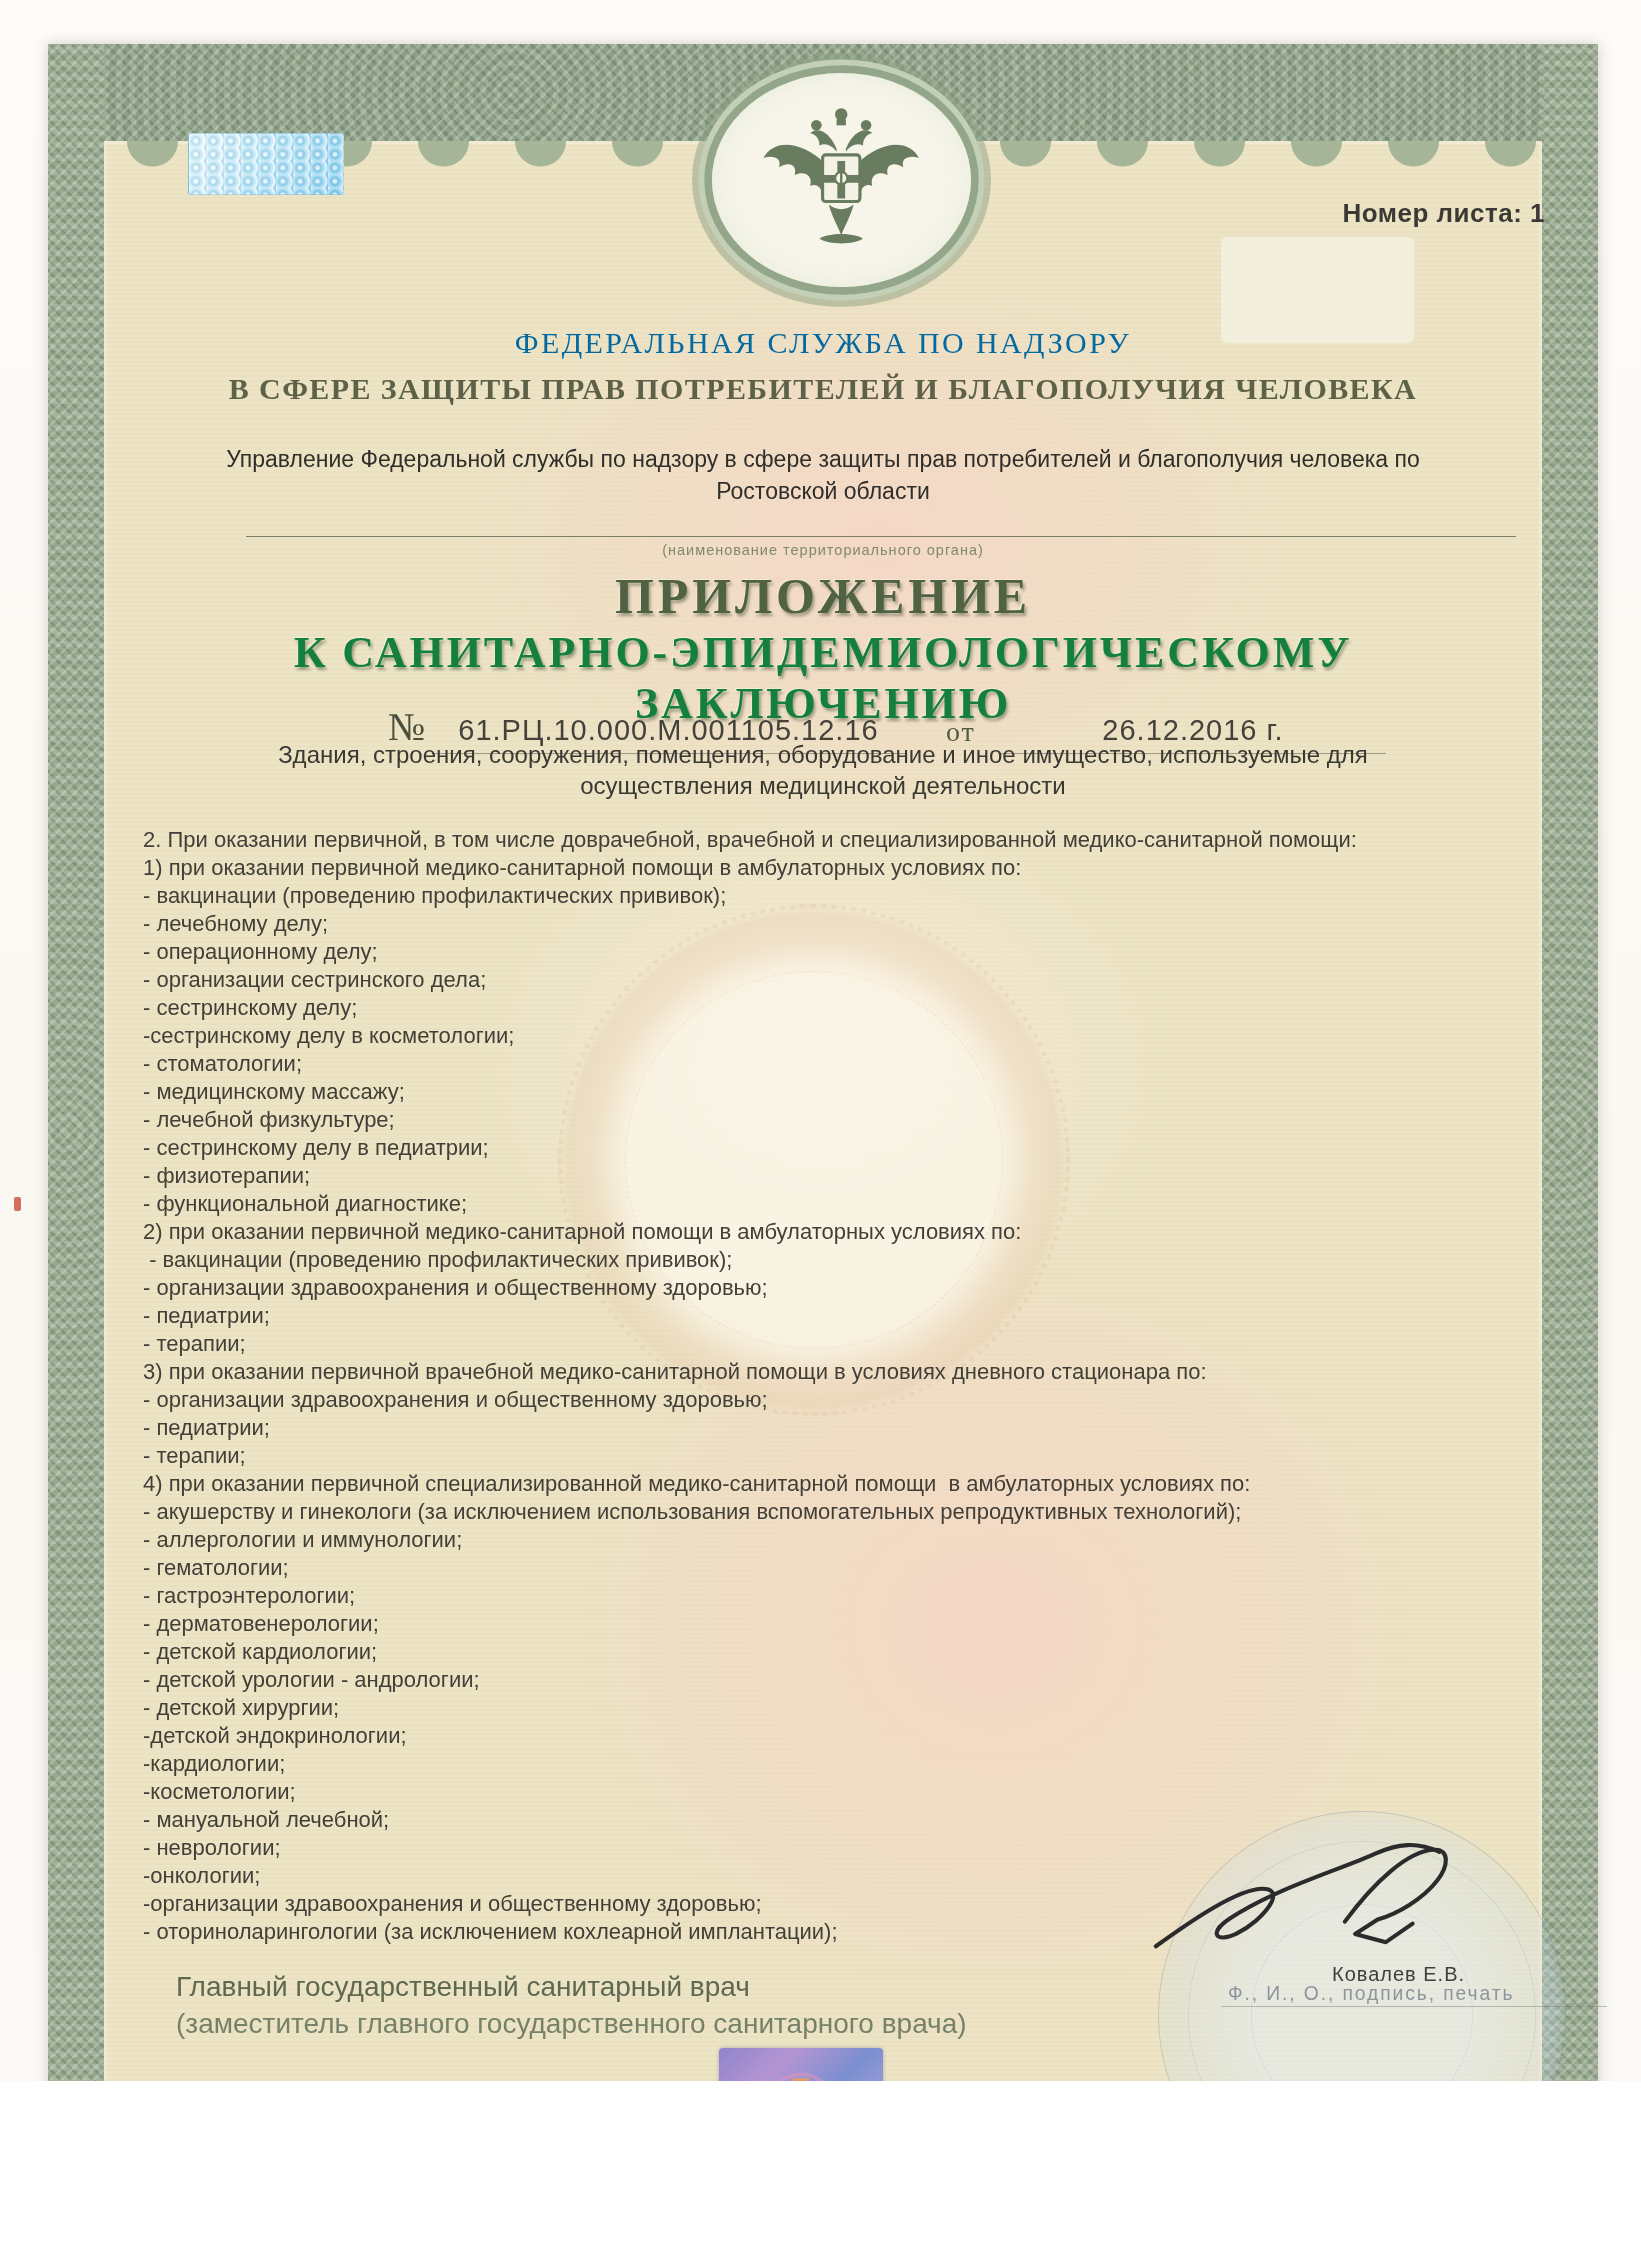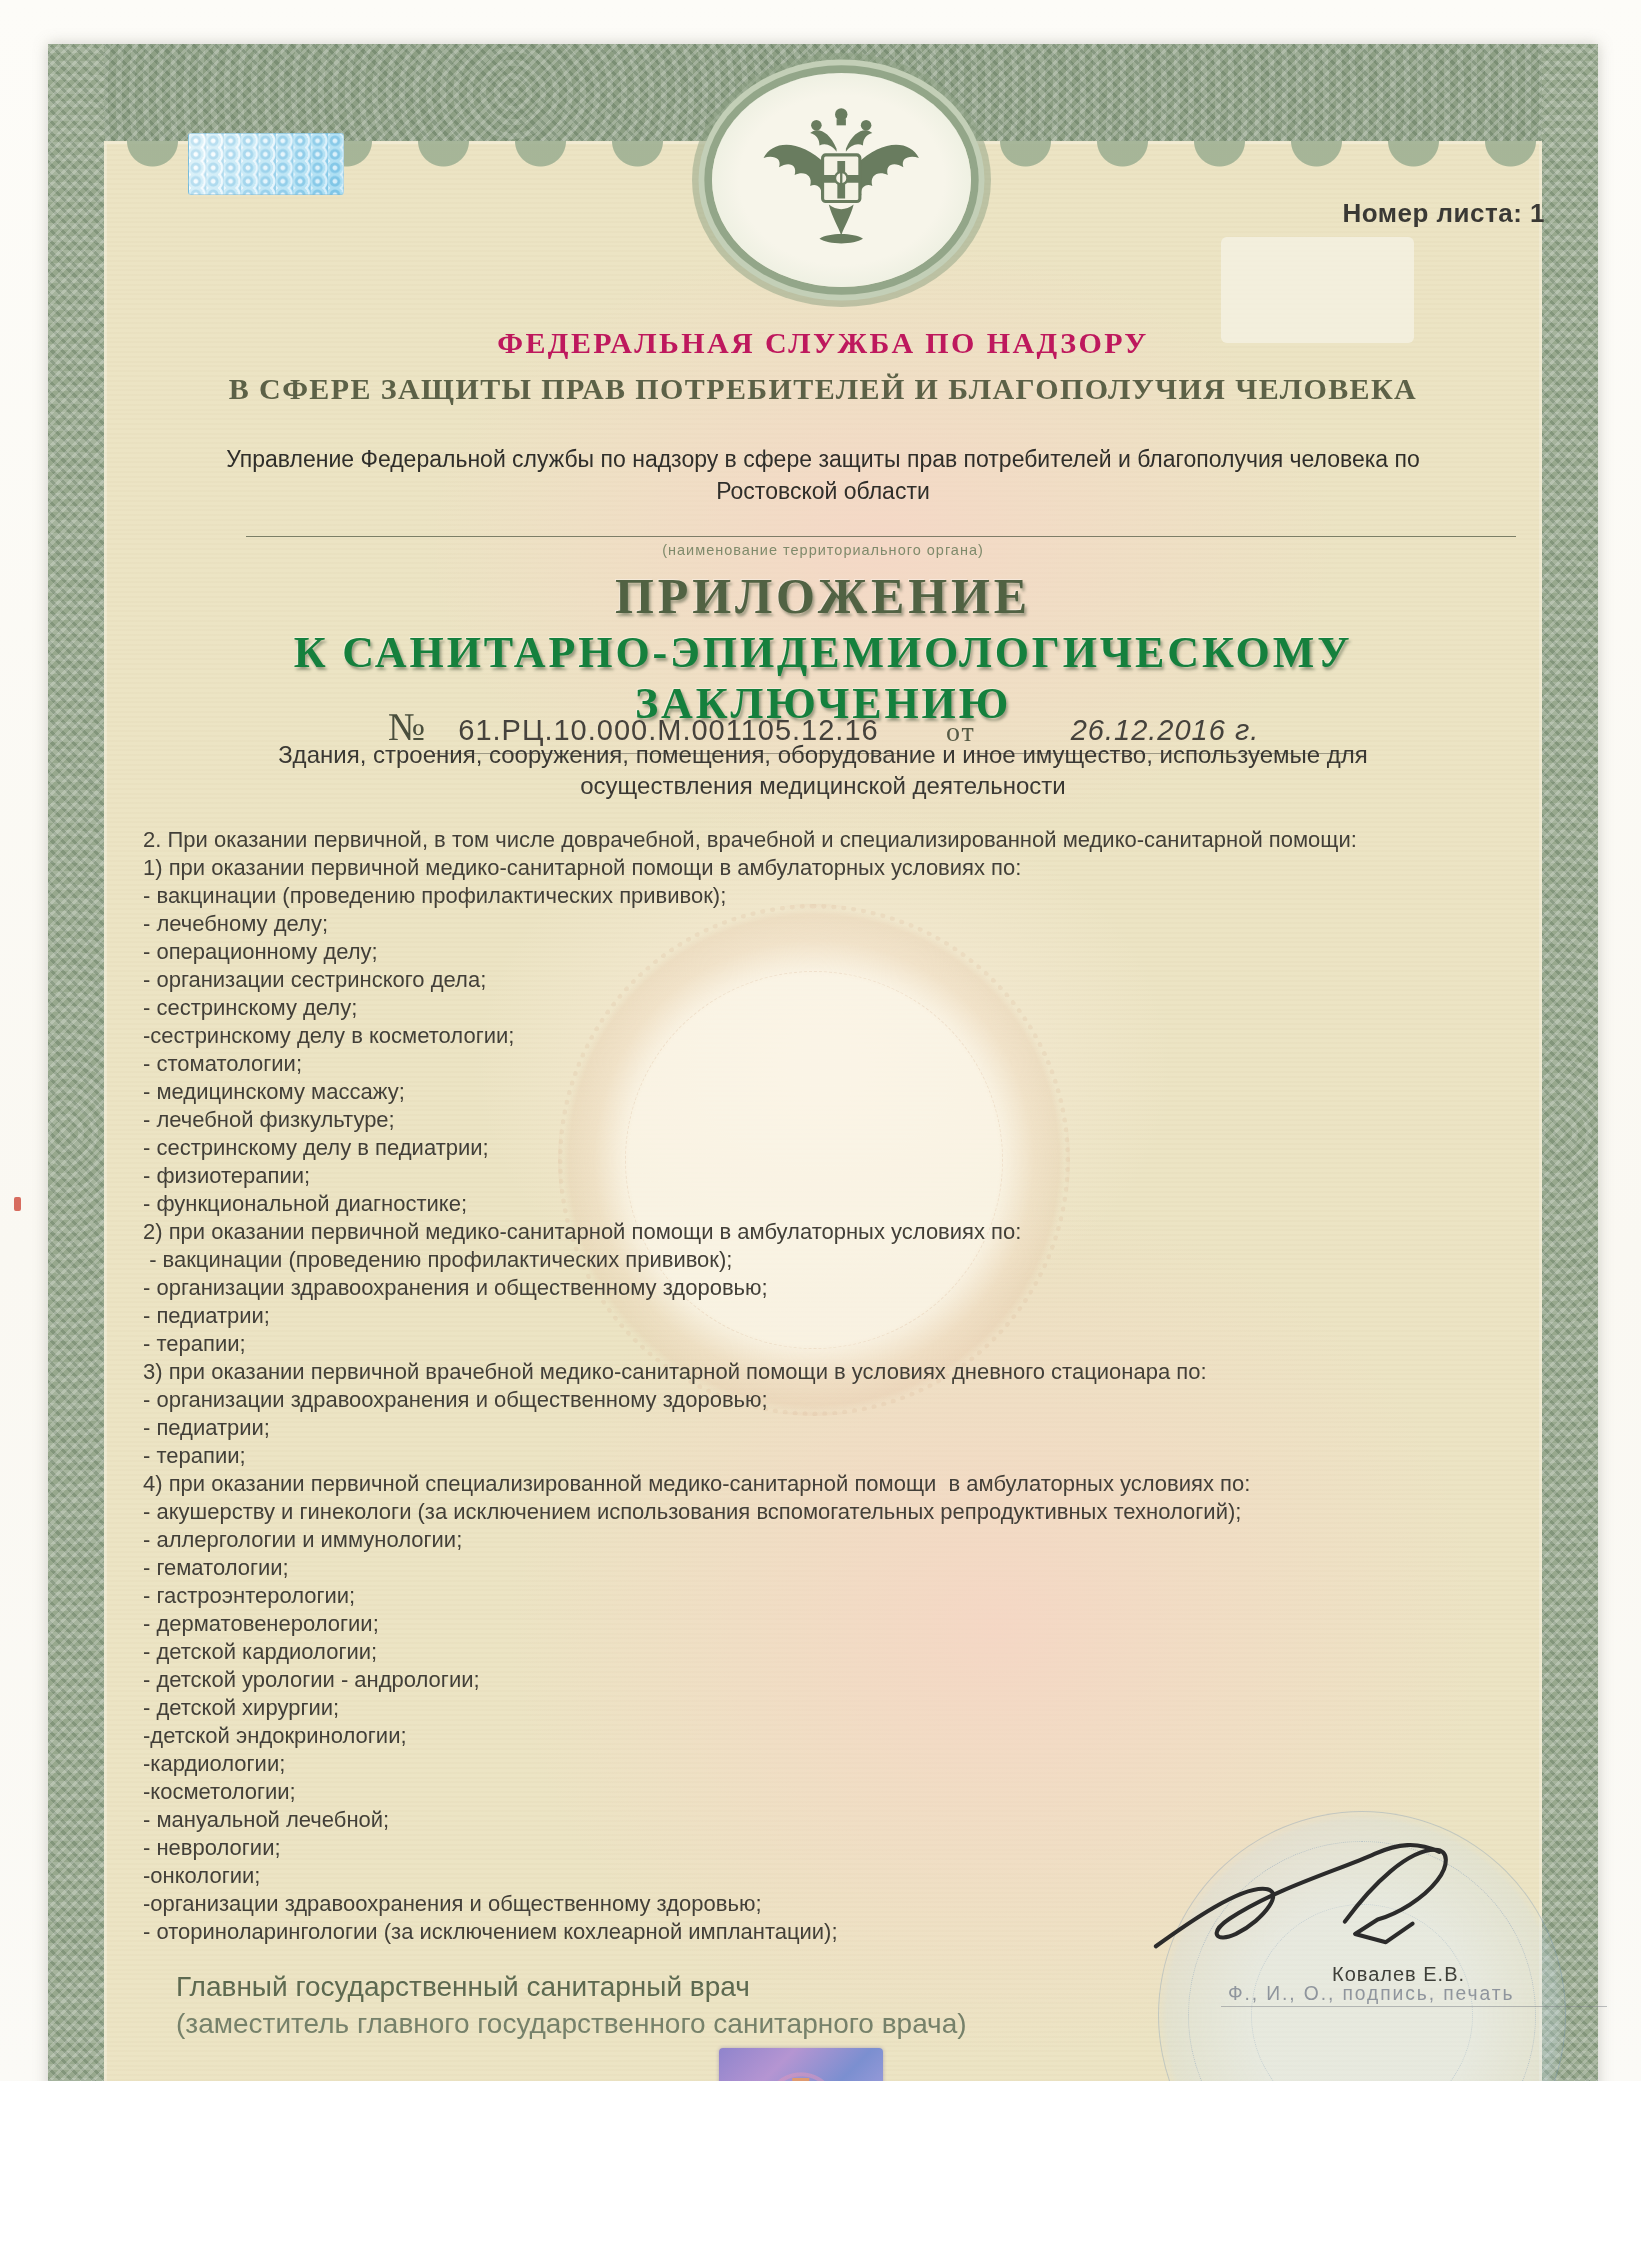--- a/index.html
+++ b/index.html
@@ -57,41 +57,41 @@
 
   
   .emblem{position:absolute;left:664px;top:29px;width:259px;height:214px;border-radius:50%;
       background:radial-gradient(ellipse at center,#f7f5ea 56%,#eef0e2 72%,#dfe5d4 100%);
       box-shadow:0 0 0 7.7px #93a689,0 0 0 13.5px #c3cfb7,0 0 0 20px rgba(140,160,130,.5);
       display:flex;align-items:center;justify-content:center;}
   .emblem svg{width:72%;height:82%;opacity:.92;}
 
   
   .cline{position:absolute;left:56px;width:1438px;text-align:center;}
-  .hdr1{top:282px;font-family:"Liberation Serif",serif;font-weight:bold;font-size:30px;
-      letter-spacing:2.4px;color:#be185d;}
+  .hdr1{top:282px;font-family:"Liberation Serif",serif;font-weight:normal;font-size:30px;
+      letter-spacing:2.4px;color:#0369a1;}
   .hdr2{top:328px;font-family:"Liberation Serif",serif;font-weight:bold;font-size:30px;
       letter-spacing:1.4px;color:#5c6147;}
   .org1{top:402px;font-size:23px;color:#2f2e2a;}
   .org2{top:434px;font-size:23px;color:#2f2e2a;}
   .rule{position:absolute;left:198px;top:492px;width:1270px;border-top:1.9px solid rgba(75,82,62,.7);}
   .caption{top:498px;font-size:14.5px;color:#7f8a6b;letter-spacing:1px;}
   .title1{top:523px;font-family:"Liberation Serif",serif;font-weight:bold;font-size:50px;
       letter-spacing:3.9px;color:#516243;text-shadow:1.9px 2.9px 2.9px rgba(60,75,50,.45),-1px -1px 0 rgba(255,255,255,.35);}
   .title2{top:583px;font-family:"Liberation Serif",serif;font-weight:bold;font-size:44px;
       letter-spacing:2.9px;color:#15803d;text-shadow:1.9px 2.9px 2.9px rgba(60,75,50,.45),-1px -1px 0 rgba(255,255,255,.35);}
 
   .no-sign{position:absolute;left:340px;top:660px;font-family:"Liberation Serif",serif;
       font-size:39px;color:#4a4f3d;}
   .ufield{position:absolute;top:670px;height:39px;border-bottom:1.9px solid rgba(80,80,70,.5);
       text-align:center;font-size:29px;color:#45423c;letter-spacing:1px;}
   .u1{left:384px;width:473px;}
   .from-label{position:absolute;left:898px;top:672px;font-family:"Liberation Serif",serif;
       font-size:28px;color:#555a45;letter-spacing:1.9px;text-align:center;}
-  .u2{left:924px;width:386px;font-style:italic;}
+  .u2{left:952px;width:386px;}
 
   .subj1{top:697px;font-size:24px;color:#3a3833;}
   .subj2{top:728px;font-size:24px;color:#3a3833;}
 
   .body-list{position:absolute;left:95px;top:782px;width:1381px;}
   .bline{font-size:22px;line-height:28px;color:#423f38;white-space:pre-wrap;}
 
   
   .foot1{position:absolute;left:128px;top:1927px;font-size:28px;color:#5d6950;}
   .foot2{position:absolute;left:128px;top:1964px;font-size:28px;color:#76816a;}

